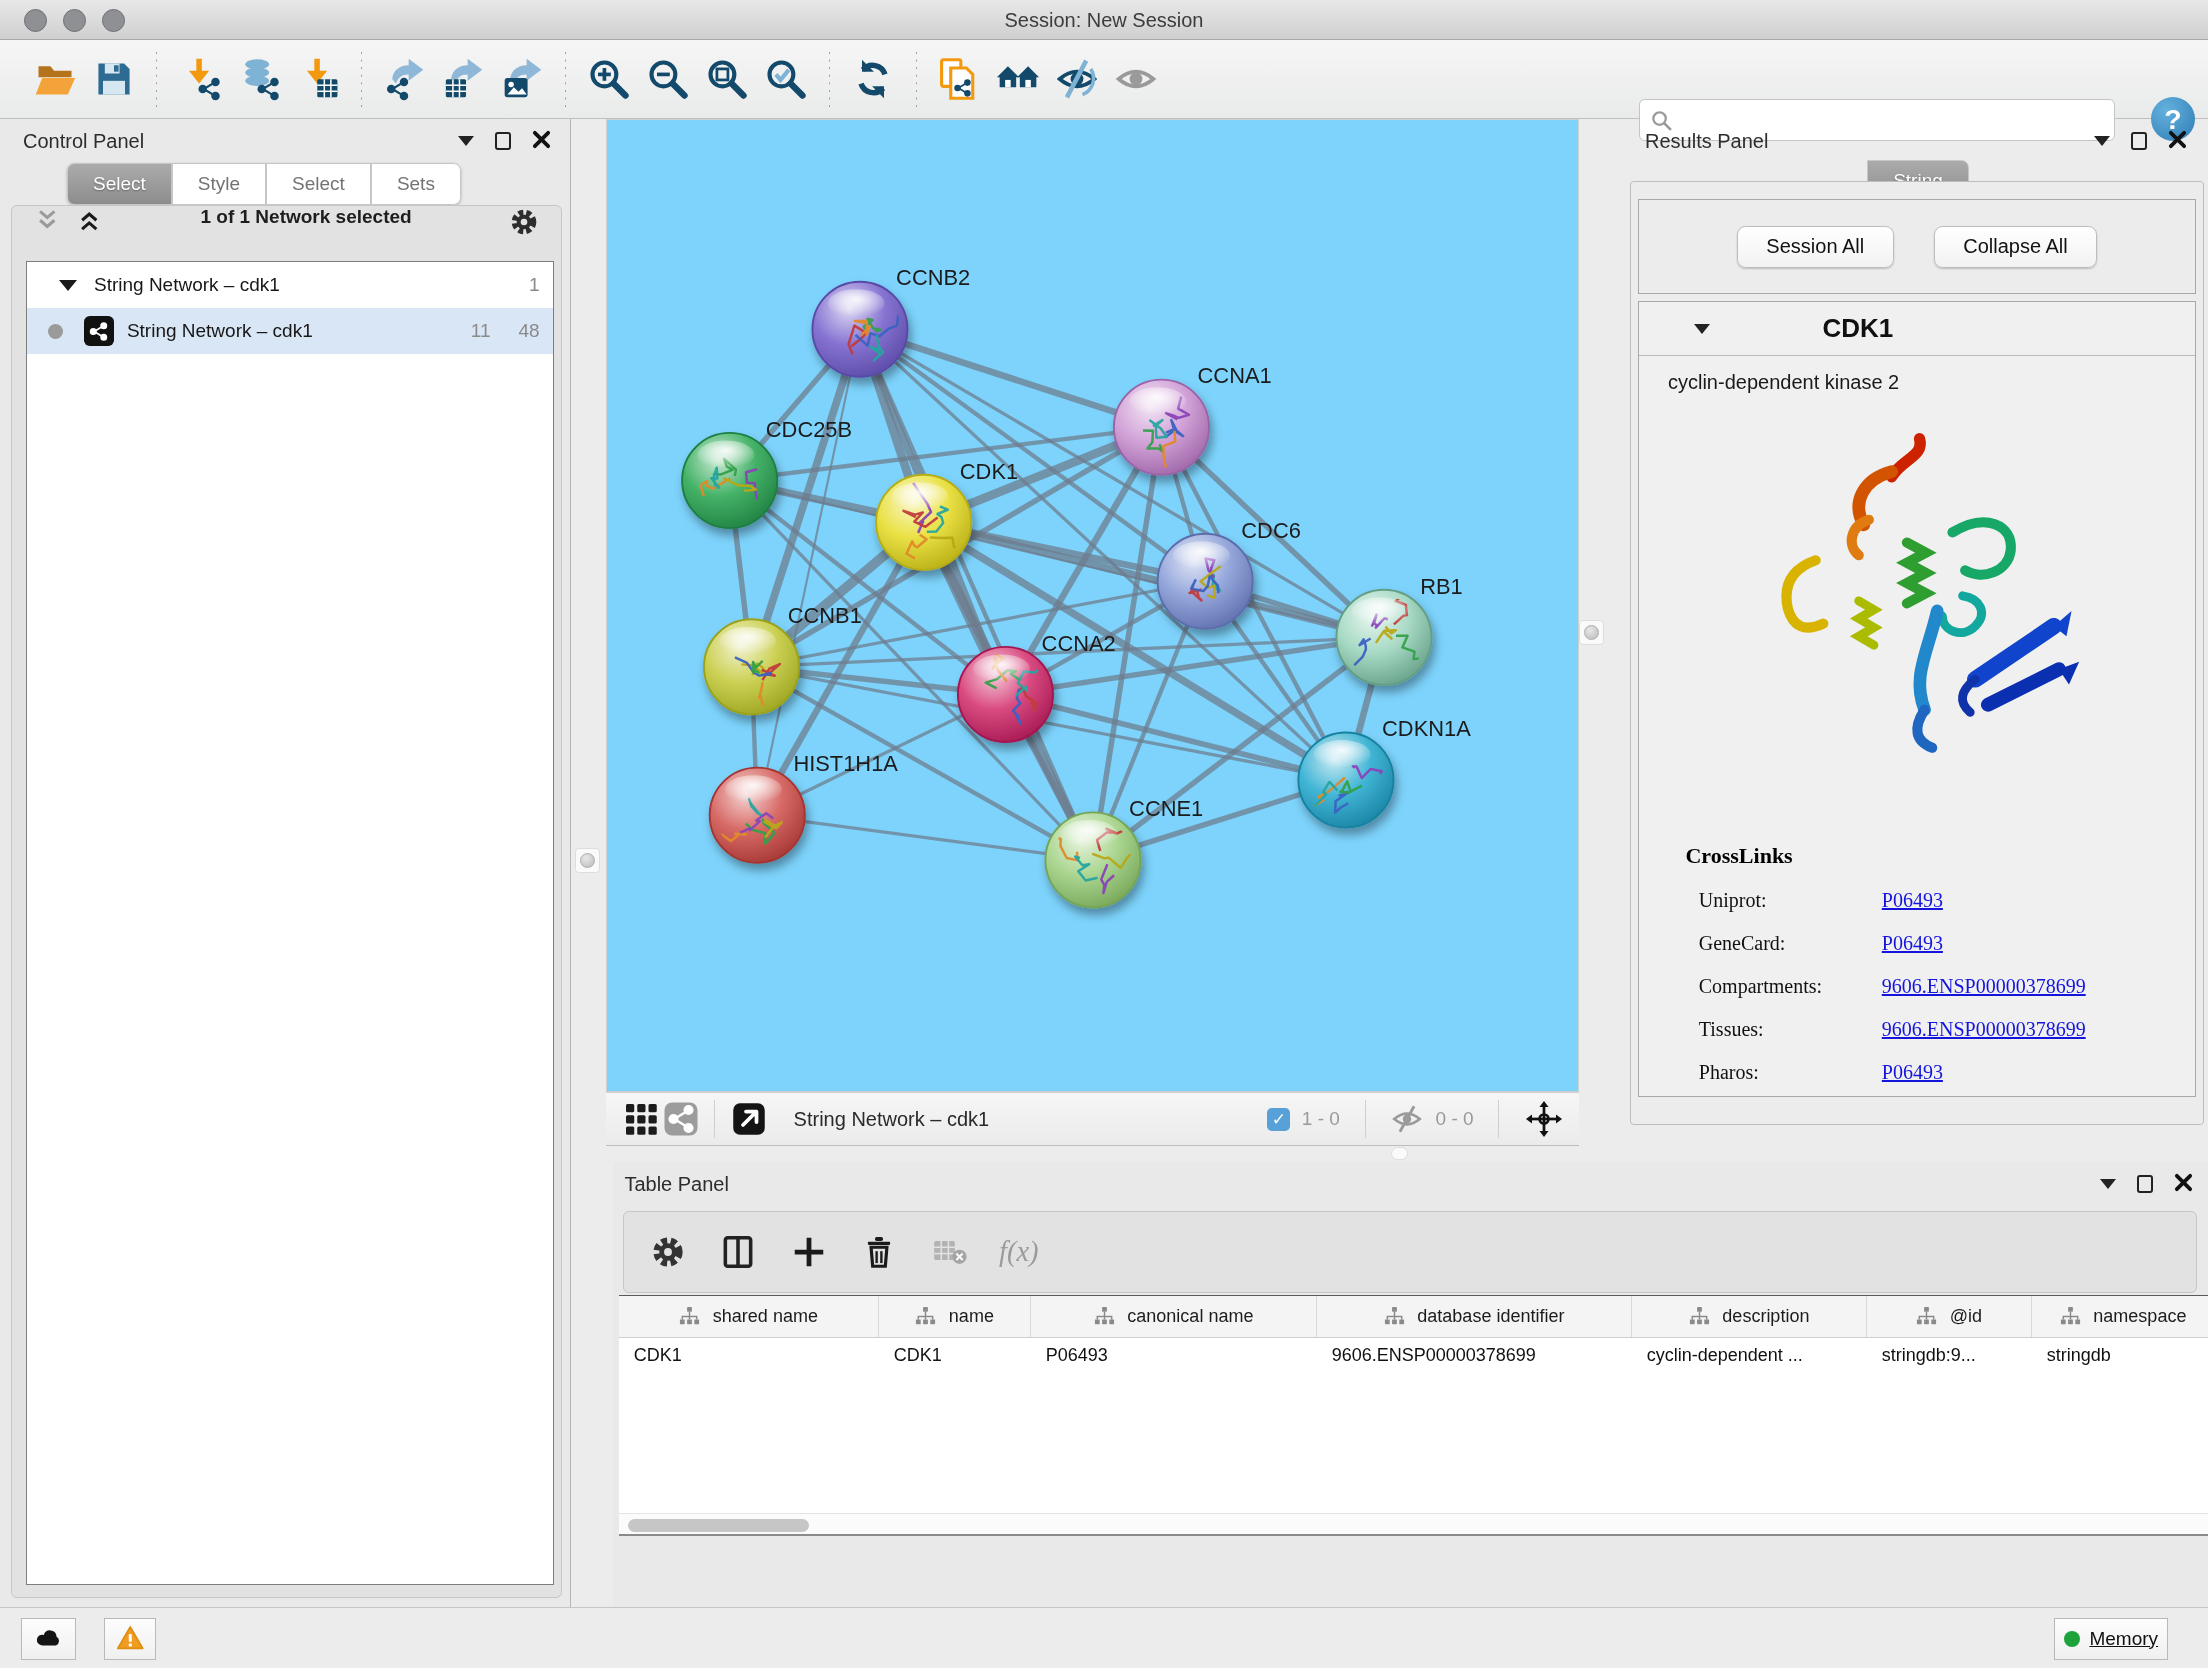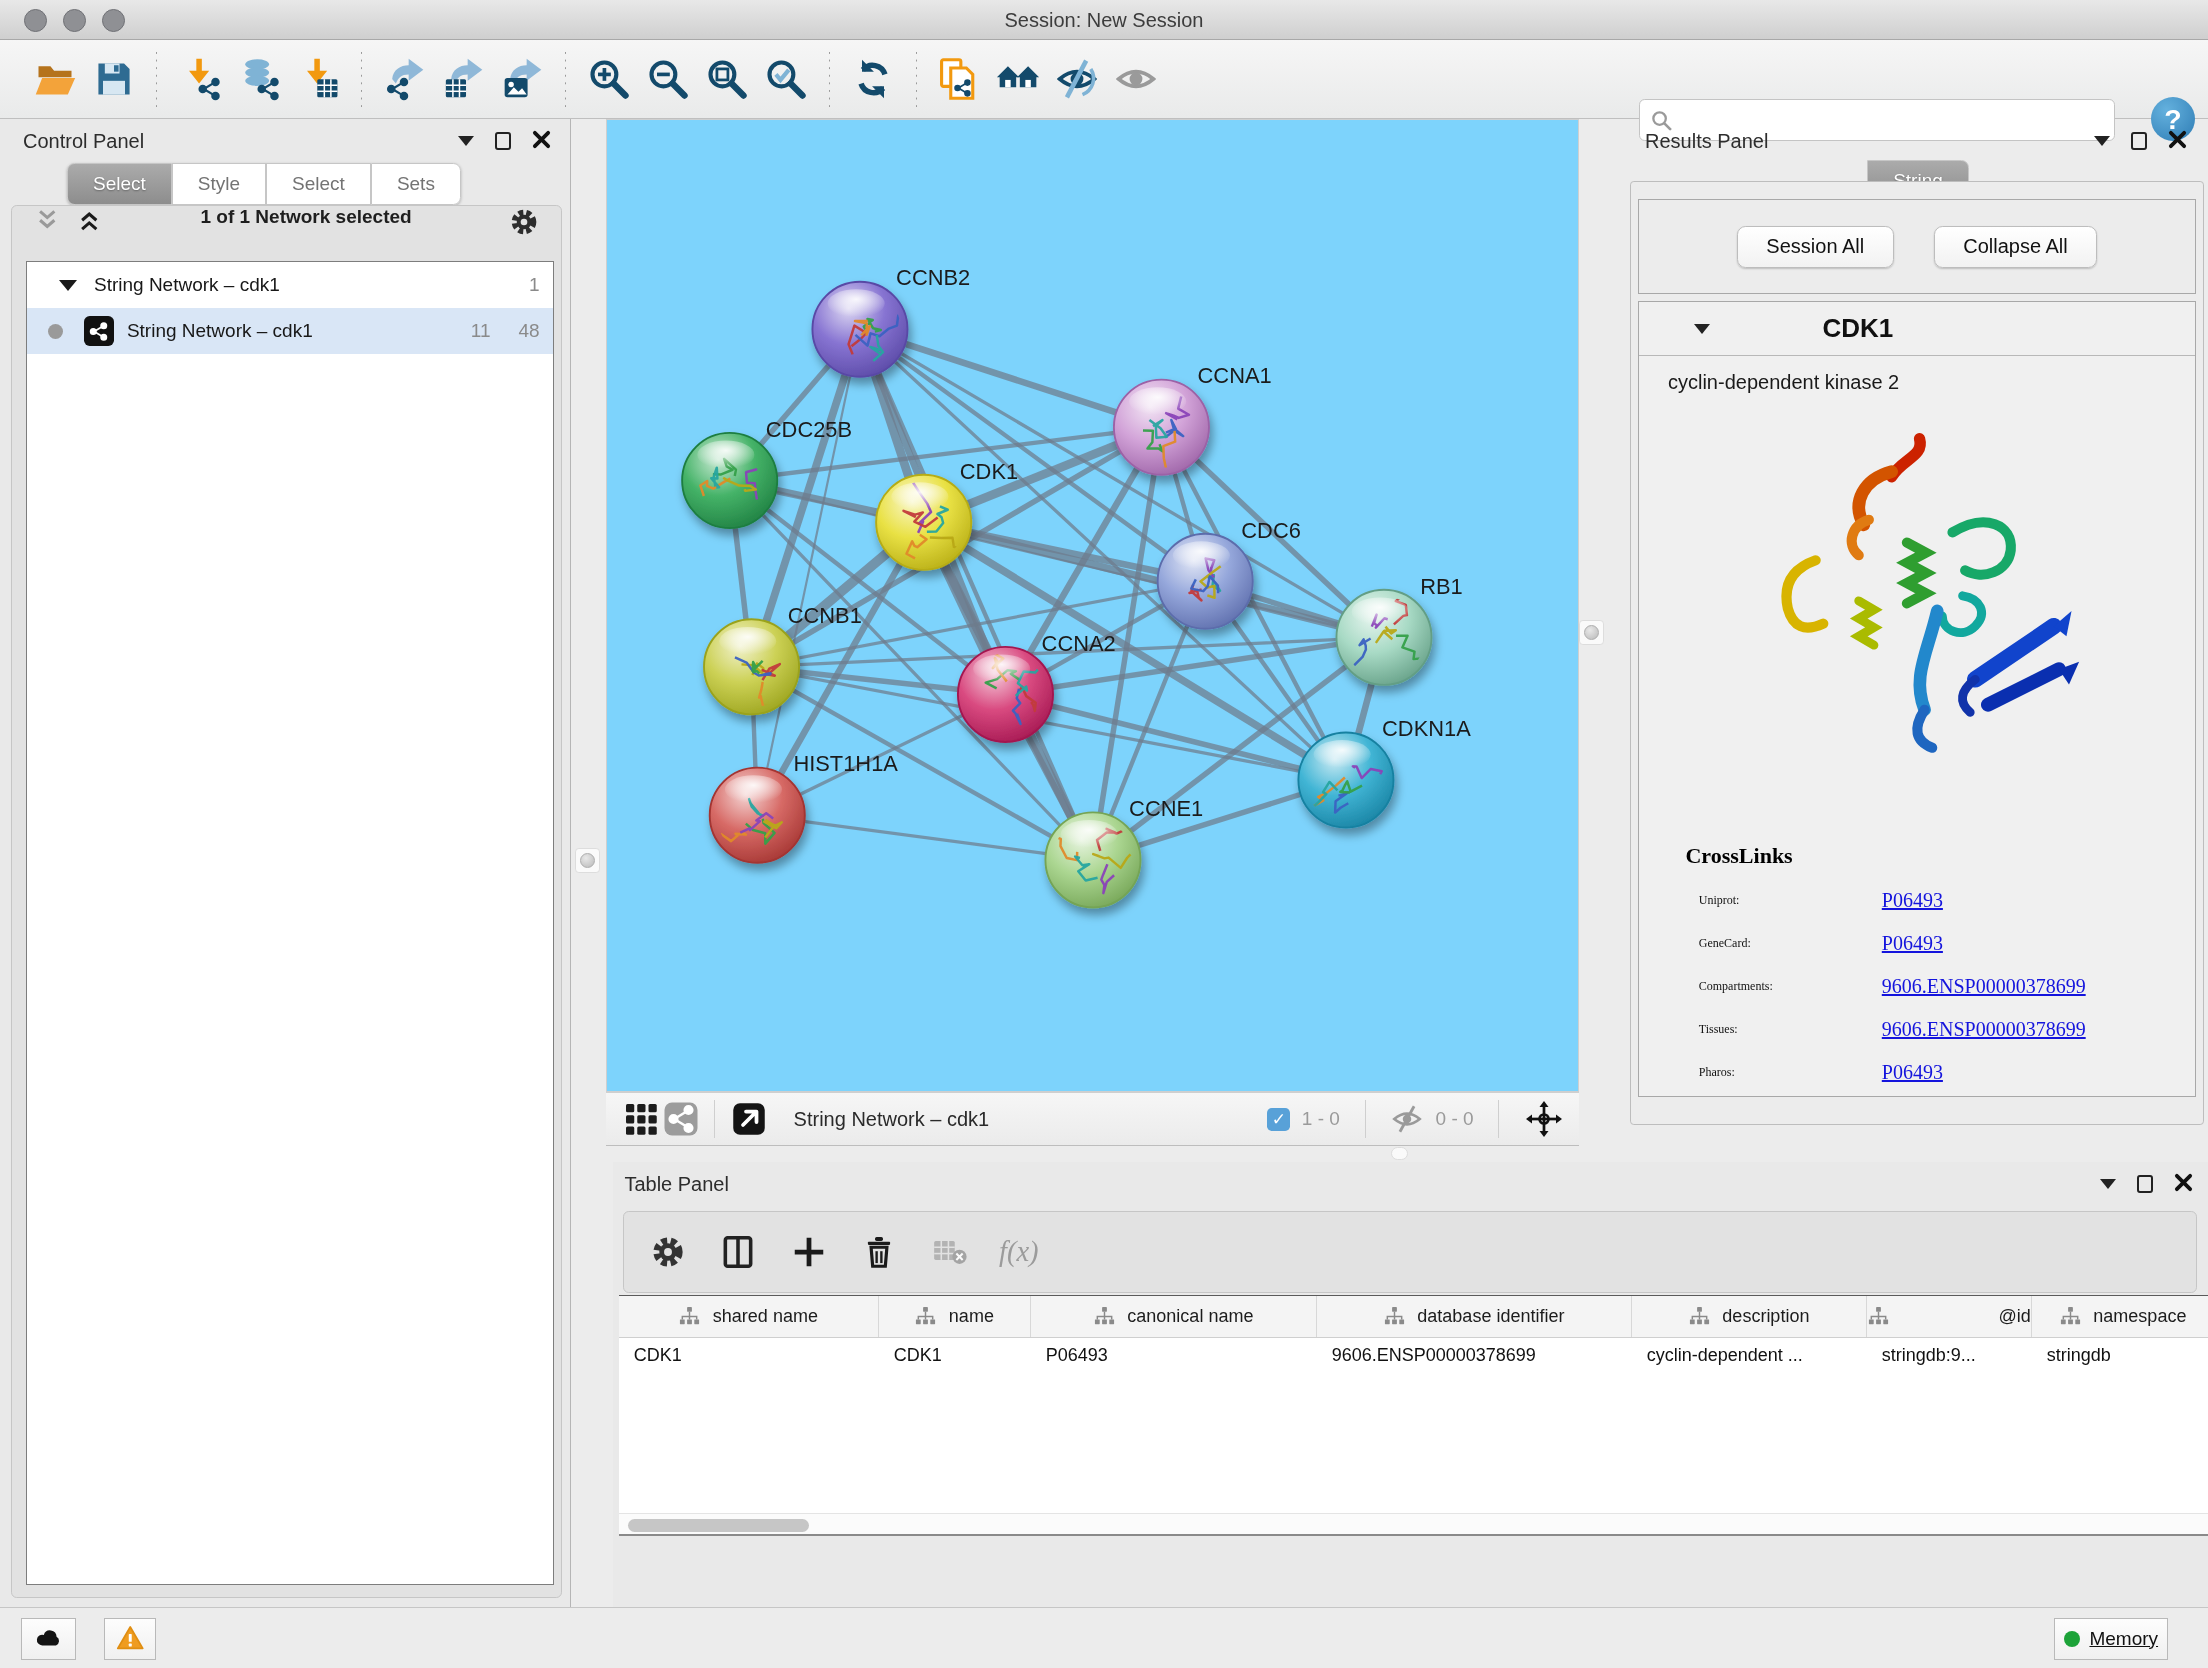--- a/index.html
+++ b/index.html
@@ -108,21 +108,21 @@
   #rp-list { position:absolute; left:7.6px; right:7.6px; top:119px; bottom:27px;
     border:1px solid #a8a8a8; background:#f0f0f0; overflow:hidden; }
   #rp-entry-head { height:54px; display:flex; align-items:center; border-bottom:1px solid #b8b8b8; }
   #rp-entry-head .tri-down { margin-left:55px; }
   #rp-entry-name { font-size:26px; font-weight:bold; color:#111; margin-left:112px; }
   #rp-desc { font-size:20px; color:#1a1a1a; padding:15px 0 0 28.5px; }
   #rp-img { display:flex; justify-content:center; margin-top:15px; }
   #crosslinks { margin:25px 0 0 46px; font-family:"Liberation Serif", serif; }
   #crosslinks-title { font-size:22px; font-weight:bold; color:#000; margin-bottom:9.5px; }
   .cl-row { display:flex; height:43px; align-items:center; }
-  .cl-label { width:183px; font-size:12px; color:#111; margin-left:13.3px; }
+  .cl-label { width:183px; font-size:20px; color:#111; margin-left:13.3px; }
   .cl-value { font-size:20px; color:#1414dd; text-decoration:underline; cursor:pointer; }
 
   
   #table-panel { left:613px; top:1162px; width:1595px; height:445px; background:#e9e9e9; }
   #tp-header { padding:0 15px 0 11.4px; }
   #tp-toolbar { position:absolute; left:9.5px; right:11.4px; top:49px; height:82px; background:#e2e2e2;
     border:1px solid #c6c6c6; border-radius:5.7px; display:flex; align-items:center; gap:28.5px;
     padding-left:23px; }
   .tp-ic { width:42px; height:42px; border:none; background:transparent; display:flex;
     align-items:center; justify-content:center; cursor:pointer; }
@@ -973,21 +973,21 @@
             <g fill="#8a8a8a">
               <rect x="19" y="4" width="10" height="10" rx="1"></rect>
               <rect x="4" y="30" width="10" height="10" rx="1"></rect>
               <rect x="19" y="30" width="10" height="10" rx="1"></rect>
               <rect x="34" y="30" width="10" height="10" rx="1"></rect>
             </g>
             <path d="M24 14v6M9 30v-6h30v6M24 20v10" stroke="#8a8a8a" stroke-width="3" fill="none"></path>
           </svg>
           <span>description</span>
         </div>
-        <div class="th" style="width: 165px; justify-content: space-between;">
+        <div class="th" style="width: 165px;">
           <svg viewBox="0 0 48 48">
             <g fill="#8a8a8a">
               <rect x="19" y="4" width="10" height="10" rx="1"></rect>
               <rect x="4" y="30" width="10" height="10" rx="1"></rect>
               <rect x="19" y="30" width="10" height="10" rx="1"></rect>
               <rect x="34" y="30" width="10" height="10" rx="1"></rect>
             </g>
             <path d="M24 14v6M9 30v-6h30v6M24 20v10" stroke="#8a8a8a" stroke-width="3" fill="none"></path>
           </svg>
           <span>@id</span>

